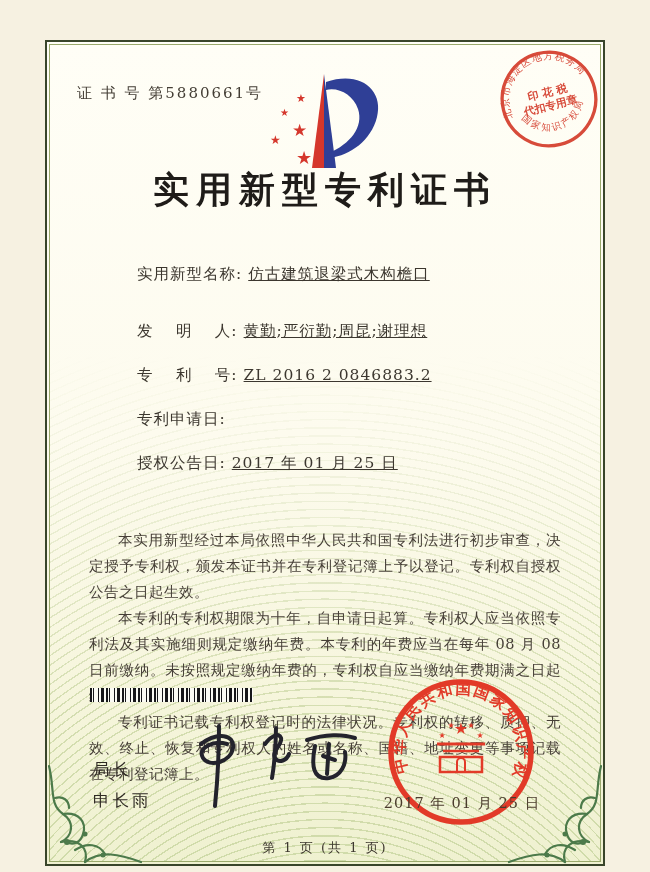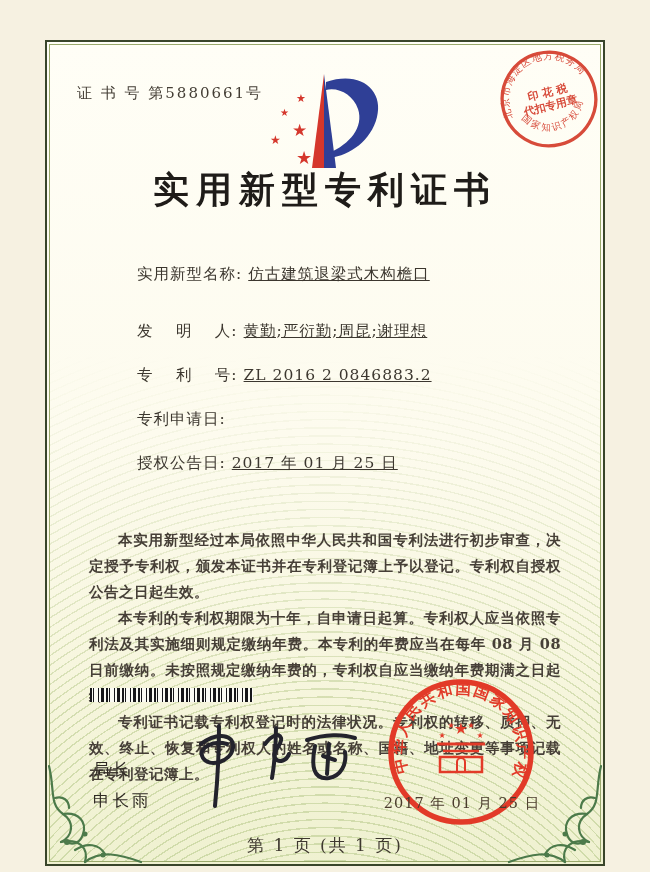--- a/index.html
+++ b/index.html
@@ -41,40 +41,40 @@
   .fields{position:absolute;left:42px;top:210px;right:38px;font-size:15.5px;color:#3c372f;margin-left:48px;}
   .field-row{height:44px;display:flex;align-items:center;}
   .field-row.first{margin-bottom:13px;}
   .field-label{white-space:pre;letter-spacing:1px;}
   .field-value{white-space:pre;margin-left:6px;letter-spacing:1px;text-decoration:underline;}
   
   .body-text{
     position:absolute;left:42px;right:42px;top:485px;
     font-size:14.5px;line-height:26px;color:#463f37;text-align:justify;letter-spacing:.5px;
   }
-  .body-text p{margin:0;text-indent:2em;font-weight:bold;}
+  .body-text p{margin:0;text-indent:2em;}
   
   .barcode{
     position:absolute;left:43px;top:646px;width:163px;height:14px;
     background:repeating-linear-gradient(90deg,
       #17171a 0 2px, #fbfbf5 2px 3px,
       #17171a 3px 4px, #fbfbf5 4px 8px,
       #17171a 8px 9px, #fbfbf5 9px 11px,
       #17171a 11px 14px, #fbfbf5 14px 16px);
   }
   .signer{position:absolute;left:46px;top:712px;font-size:16.5px;color:#2f2a24;letter-spacing:3px;line-height:31px;}
   .signature-svg{position:absolute;left:132px;top:672px;width:185px;height:100px;}
   .seal-svg{position:absolute;left:338px;top:634px;width:152px;height:152px;}
   .seal-date{
     position:absolute;left:330px;top:752px;width:170px;text-align:center;
     font-size:14.5px;color:#4a3b2c;letter-spacing:1px;white-space:pre;z-index:3;
   }
   .footer-page{
     position:absolute;left:0;right:0;bottom:7px;text-align:center;
-    font-size:17px;color:#3e382f;letter-spacing:2px;white-space:pre;
+    font-size:13px;color:#3e382f;letter-spacing:2px;white-space:pre;
   }
   .flourish{position:absolute;width:100px;height:108px;}
   .flourish.bl{left:-2px;bottom:-2px;}
   .flourish.br{right:-2px;bottom:-2px;transform:scaleX(-1);}
   svg text{font-family:"DejaVu Serif","Liberation Serif",serif;}
 </style>
 </head>
 <body>
 
 <div class="frame">

